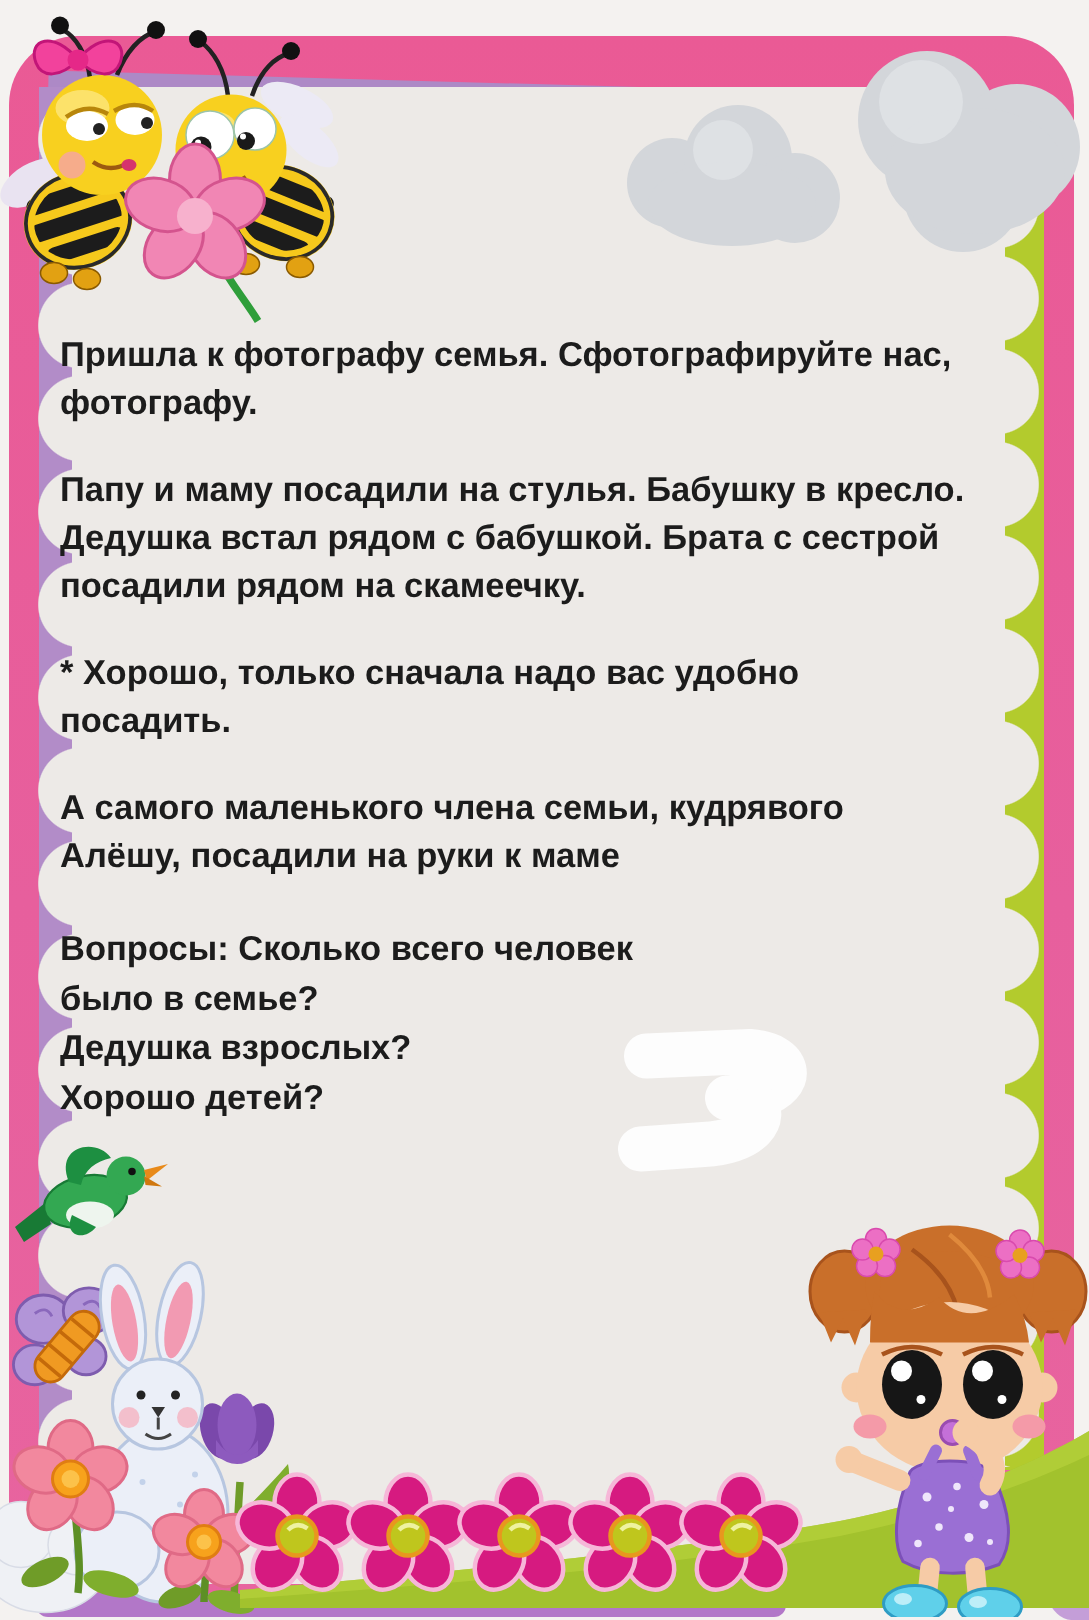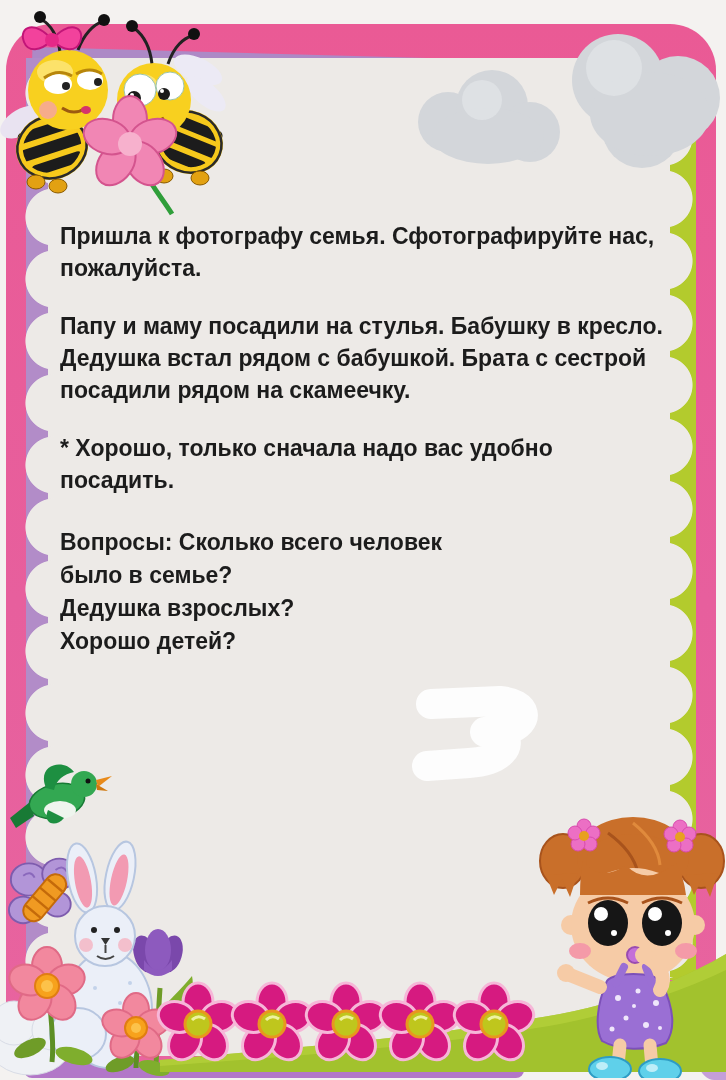--- a/index.html
+++ b/index.html
@@ -38,21 +38,21 @@
   .bird{left:2px;top:756px;width:118px;height:84px;}
   .butterfly{left:8px;top:852px;width:76px;height:92px;}
   .bunny{left:0;top:838px;width:210px;height:240px;}
   .grass{left:0;top:940px;width:726px;height:140px;}
   .flowerrow{left:150px;top:972px;width:420px;height:108px;}
   .girl{left:538px;top:803px;width:190px;height:275px;}
   .whiteblob{left:405px;top:658px;width:150px;height:128px;}
 
   
   .textblock{position:absolute;left:40px;top:220px;width:662px;color:#1c1c1c;
-             font-weight:bold;font-size:23px;line-height:32px;z-index:30;margin-left:20px;}
+             font-weight:bold;font-size:23px;line-height:32px;z-index:30;}
   .para{margin:0 0 26px 0;}
   .line{white-space:nowrap;}
   .questions{margin-top:30px;width:472px;text-align:left;line-height:33px;}
 </style>
 </head>
 <body>
 
 <div id="stage">
 
   <div class="frame-pink"></div>
@@ -146,30 +146,34 @@
       <ellipse cx="0" cy="-24" rx="17" ry="24" fill="#f186b4" stroke="#d4548e" stroke-width="2" transform="rotate(144)"></ellipse>
       <ellipse cx="0" cy="-24" rx="17" ry="24" fill="#f186b4" stroke="#d4548e" stroke-width="2" transform="rotate(216)"></ellipse>
       <ellipse cx="0" cy="-24" rx="17" ry="24" fill="#f186b4" stroke="#d4548e" stroke-width="2" transform="rotate(288)"></ellipse>
       <circle cx="0" cy="0" r="12" fill="#f7b1cd"></circle>
     </g>
   </svg>
 
   <div class="textblock">
     <div class="para">
       <div class="line">Пришла к фотографу семья. Сфотографируйте нас,</div>
-      <div class="line">пожалуйста.</div>
+      <div class="line">фотографу.</div>
     </div>
     <div class="para">
       <div class="line">Папу и маму посадили на стулья. Бабушку в кресло.</div>
       <div class="line">Дедушка встал рядом с бабушкой. Брата с сестрой</div>
       <div class="line">посадили рядом на скамеечку.</div>
     </div>
     <div class="para">
       <div class="line">* Хорошо, только сначала надо вас удобно</div>
       <div class="line">посадить.</div>
+    </div>
+    <div class="para">
+      <div class="line">А самого маленького члена семьи, кудрявого</div>
+      <div class="line">Алёшу, посадили на руки к маме</div>
     </div>
     <div class="questions">
       <div class="line">Вопросы: Сколько всего человек</div>
       <div class="line">было в семье?</div>
       <div class="line">Дедушка взрослых?</div>
       <div class="line">Хорошо детей?</div>
     </div>
   </div>
 
   <svg class="dec whiteblob" viewBox="0 0 150 128" style="z-index:40">

